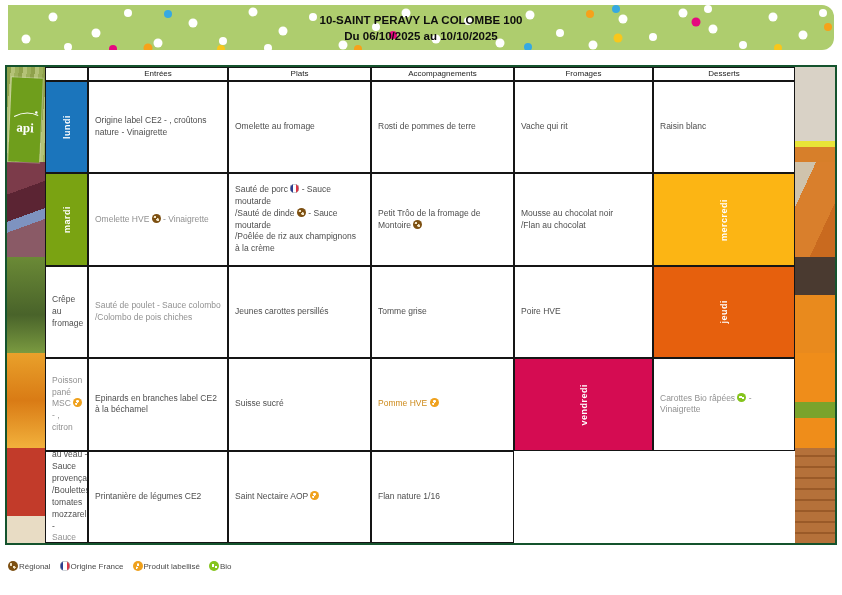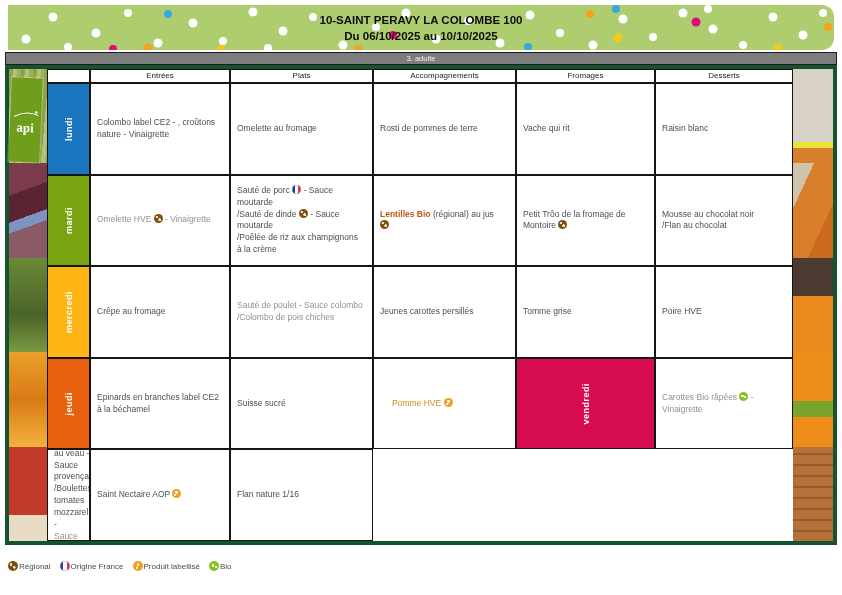--- a/index.html
+++ b/index.html
@@ -14,21 +14,21 @@
   .titles { position:absolute; left:0; top:7px; width:100%; text-align:center;
             font-weight:bold; font-size:11.5px; line-height:1.4; color:#0e0e0e; z-index:2; }
 
   
   .graybar { position:absolute; left:5px; top:52px; width:832px; height:13px;
              background:#7d7d7d; border:1px solid #1c1c1c;
              color:#f2f2f2; font-size:7.5px; text-align:center; line-height:11px; }
 
   
   .frame { position:absolute; left:5px; top:65px; width:832px; height:480px;
-           border:4px solid #14532d; display:flex; background:#fff; }
+           border:2px solid #14532d; display:flex; background:#fff; }
 
   
   .strip { display:flex; flex-direction:column; }
   .strip-left { width:38px; }
   .strip-right { width:40px; }
   .strip > div { flex:1; }
   .sl1 { background:repeating-linear-gradient(95deg,#8fa14b 0 4px,#b4c277 4px 8px,#9db05b 8px 12px); }
   .sl2 { background:linear-gradient(160deg,#7c3b4a 0 30%,#5b2433 30% 55%,#7e93c0 55% 65%,#8a5a66 65%); }
   .sl3 { background:linear-gradient(180deg,#6b8a36,#49632a 60%,#7a9a40); }
   .sl4 { background:linear-gradient(180deg,#e9a12b,#d97b15 50%,#f2b13c); }
@@ -54,21 +54,21 @@
   .cell { border:1px solid #151515; overflow:hidden; }
   .th { font-size:8px; color:#222; text-align:center; line-height:12px; background:#fff; }
   .day { display:flex; align-items:center; justify-content:center; }
   .dayname { writing-mode:vertical-rl; transform:rotate(180deg); color:#fff;
              font-weight:bold; font-size:9px; letter-spacing:.5px; }
   .food { display:flex; align-items:center; padding:3px 6px; background:#fff; }
   .txt { font-size:8.5px; line-height:1.4; color:#4e4e4e; white-space:pre-line; }
 
   .seg-gray { color:#919191; }
   .seg-orange { color:#bc5a14; font-weight:bold; }
-  .seg-amber { color:#cd8a1a;margin-left:12px; }
+  .seg-amber { color:#cd8a1a; }
 
   
   .ic { display:inline-block; width:9px; height:9px; border-radius:50%; vertical-align:-1px; }
   .ic-regional { background:
       radial-gradient(circle at 30% 35%, #f3e6c8 0 1.1px, rgba(0,0,0,0) 1.3px),
       radial-gradient(circle at 62% 62%, #f3e6c8 0 1.3px, rgba(0,0,0,0) 1.5px),
       #7d5012; }
   .ic-france { background:linear-gradient(90deg,#2b3d90 0 34%,#ffffff 34% 66%,#dc3545 66% 100%);
       box-shadow:inset 0 0 0 .5px #9aa4ad; }
   .ic-label { background:
@@ -139,21 +139,20 @@
           <circle cx="520" cy="42" r="4" fill="#36a9e2"></circle>
         <circle cx="608" cy="4" r="4" fill="#36a9e2"></circle>
       </g>
     </svg>
     <div class="titles">
       <div>10-SAINT PERAVY LA COLOMBE 100</div>
       <div>Du 06/10/2025 au 10/10/2025</div>
     </div>
   </div>
 
-  <div class="graybar">3. adulte</div>
 
   <div class="api-logo">
     <svg class="swoosh" width="26" height="10" viewBox="0 0 26 10">
       <path d="M1,8 Q13,1 25,6" stroke="#ffffff" stroke-width="1.2" fill="none"></path>
       <circle cx="23" cy="3" r="1.3" fill="#ffffff"></circle>
     </svg>
     <div class="api-text">api</div>
   </div>
 
   <div class="frame">
@@ -170,21 +169,21 @@
       <div class="cell th">Entrées</div>
       <div class="cell th">Plats</div>
       <div class="cell th">Accompagnements</div>
       <div class="cell th">Fromages</div>
       <div class="cell th">Desserts</div>
 
       <div class="cell day" style="background-color: rgb(27, 117, 188);">
         <span class="dayname">lundi</span>
       </div>
       <div class="cell food">
-          <div class="txt"><span>Colombo label CE2 - , croûtons
+          <div class="txt"><span>Origine label CE2 - , croûtons
 nature - Vinaigrette</span></div>
         </div>
       <div class="cell food">
           <div class="txt"><span>Omelette au fromage</span></div>
         </div>
       <div class="cell food">
           <div class="txt"><span>Rosti de pommes de terre</span></div>
         </div>
       <div class="cell food">
           <div class="txt"><span>Vache qui rit</span></div>
@@ -201,24 +200,20 @@
         </div>
       <div class="cell food">
           <div class="txt"><span>Sauté de porc </span><span class="ic ic-france"></span><span> - Sauce
 moutarde
 /Sauté de dinde </span><span class="ic ic-regional"></span><span> - Sauce
 moutarde
 /Poêlée de riz aux champignons
 à la crème</span></div>
         </div>
       <div class="cell food">
-          <div class="txt"><span class="seg-orange">Lentilles Bio</span><span> (régional) au jus
-</span><span class="ic ic-regional"></span></div>
-        </div>
-      <div class="cell food">
           <div class="txt"><span>Petit Trôo de la fromage de
 Montoire </span><span class="ic ic-regional"></span></div>
         </div>
       <div class="cell food">
           <div class="txt"><span>Mousse au chocolat noir
 /Flan au chocolat</span></div>
         </div>
 
       <div class="cell day" style="background-color: rgb(252, 181, 20);">
         <span class="dayname">mercredi</span>
@@ -236,20 +231,23 @@
       <div class="cell food">
           <div class="txt"><span>Tomme grise</span></div>
         </div>
       <div class="cell food">
           <div class="txt"><span>Poire HVE</span></div>
         </div>
 
       <div class="cell day" style="background-color: rgb(230, 96, 13);">
         <span class="dayname">jeudi</span>
       </div>
+      <div class="cell food">
+          <div class="txt"><span class="seg-gray">Poisson pané MSC </span><span class="ic ic-label"></span><span class="seg-gray"> - , citron</span></div>
+        </div>
       <div class="cell food">
           <div class="txt"><span>Epinards en branches label CE2
 à la béchamel</span></div>
         </div>
       <div class="cell food">
           <div class="txt"><span>Suisse sucré</span></div>
         </div>
       <div class="cell food">
           <div class="txt"><span class="seg-amber">Pomme HVE </span><span class="ic ic-label"></span></div>
         </div>
@@ -259,20 +257,23 @@
       </div>
       <div class="cell food">
           <div class="txt"><span class="seg-gray">Carottes Bio râpées </span><span class="ic ic-bio"></span><span class="seg-gray"> -
 Vinaigrette</span></div>
         </div>
       <div class="cell food">
           <div class="txt"><span>Boulettes au veau - Sauce
 provençale
 /Boulettes tomates mozzarella -
 </span><span class="seg-gray">Sauce provençale</span></div>
+        </div>
+      <div class="cell food">
+          <div class="txt"><span>Printanière de légumes CE2</span></div>
         </div>
       <div class="cell food">
           <div class="txt"><span>Saint Nectaire AOP </span><span class="ic ic-label"></span></div>
         </div>
       <div class="cell food">
           <div class="txt"><span>Flan nature 1/16</span></div>
         </div>
     </div>
 
     <div class="strip strip-right">

